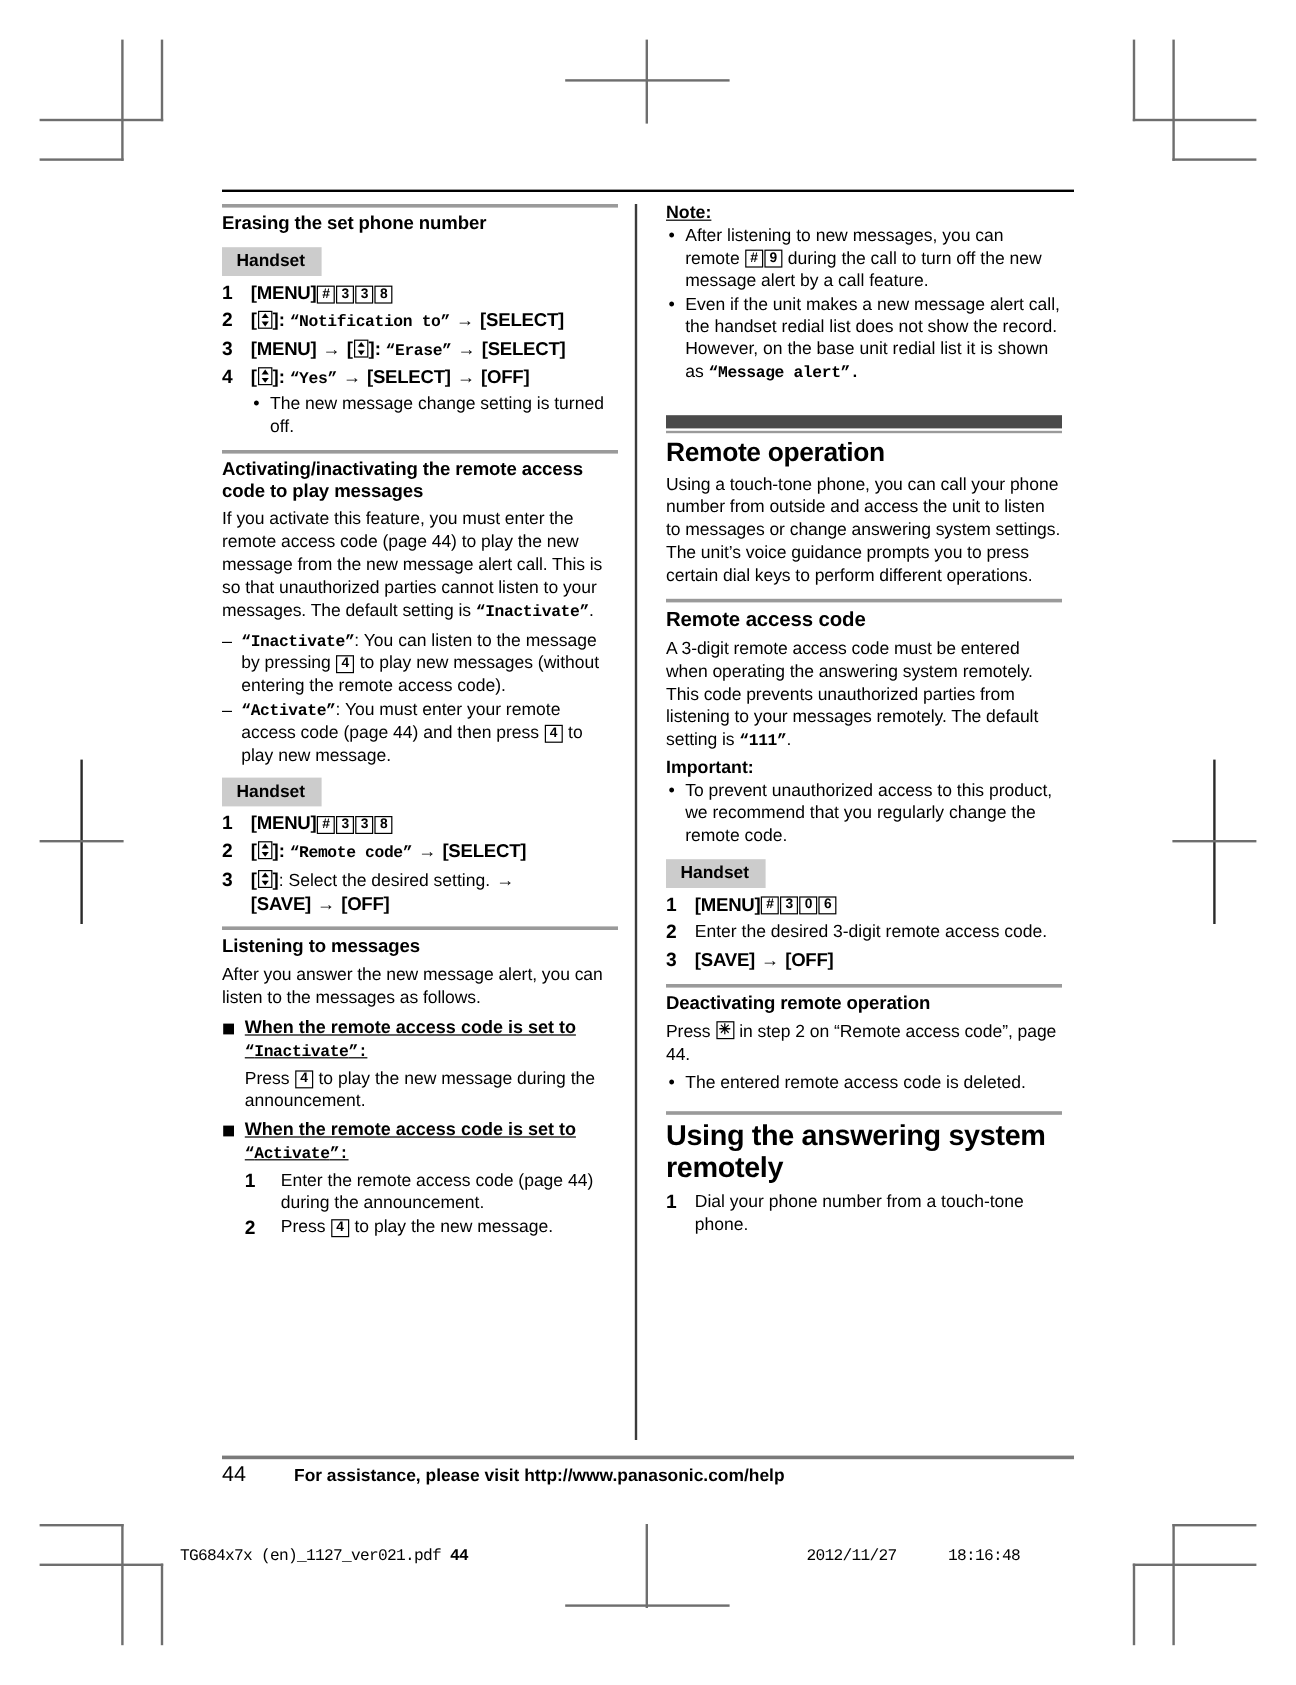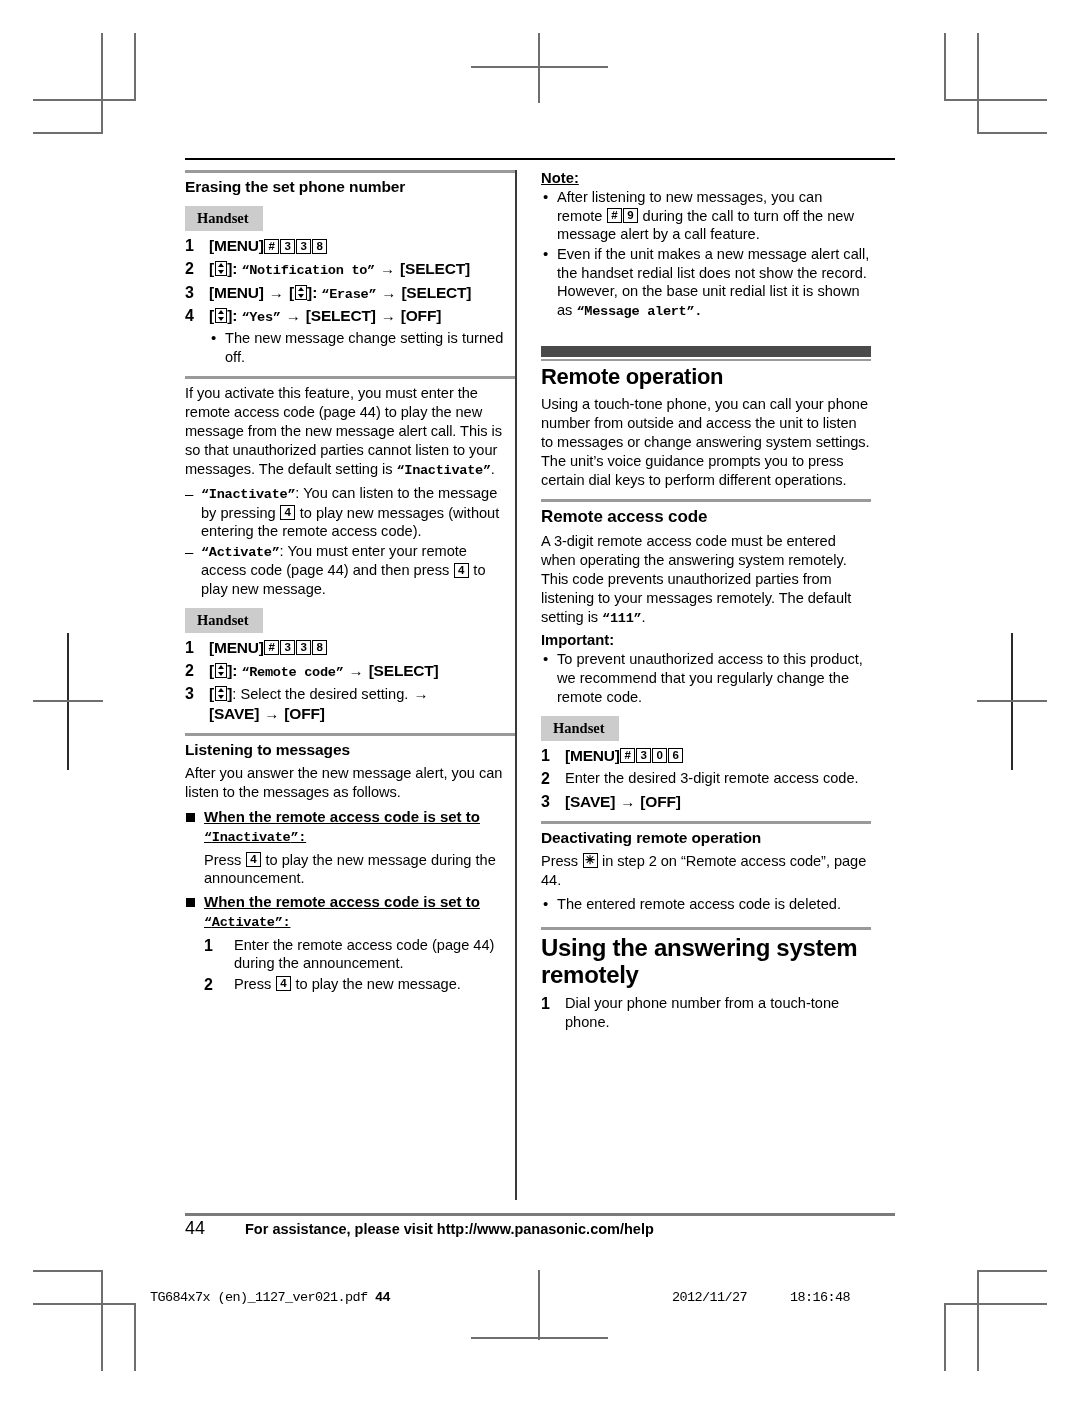--- a/index.html
+++ b/index.html
@@ -44,21 +44,21 @@
 
   .cols {
     display: flex;
     margin-top: 10px;
     height: 1030px;
   }
   .col {
     width: 330px;
     position: relative;
   }
-  .col-left { }
+  .col-left { padding-right: 14px; }
   .col-gap {
     width: 2px;
     background: #3a3a3a;
     margin: 0 10px 0 0;
     align-self: stretch;
   }
   .col-right { padding-left: 14px; }
 
   
   .rule-thin {
@@ -102,21 +102,20 @@
   }
 
   
   .handset-tag {
     display: inline-block;
     background: #cccccc;
     font-size: 14.5px;
     font-weight: bold;
     padding: 4px 14px 4px 12px;
     margin: 5px 0 5px 0;
-    font-family: Liberation Serif, serif;
   }
 
   
   .step {
     display: flex;
     margin-bottom: 3px;
   }
   .step-num {
     font-size: 16px;
     font-weight: bold;
@@ -367,20 +366,21 @@
           <span class="kb">[OFF]</span>
         </div>
       </div>
 
       <ul class="dots" style="padding-left:24px;">
         <li>The new message change setting is turned off.</li>
       </ul>
 
       
       <div class="rule-thin"></div>
+      <h3 class="sub">Activating/inactivating the remote access code to play messages</h3>
 
       <p class="body"><span>If you activate this feature, you must enter the remote access code (page 44) to play the new message from the new message alert call. This is so that unauthorized parties cannot listen to your messages. The default setting is </span><span class="disp">“</span><span class="disp">Inactivate</span><span class="disp">”</span>.</p>
 
       <ul class="dashes">
         <li><span class="disp">“</span><span class="disp">Inactivate</span><span class="disp">”</span><span>: You can listen to the message by pressing </span><span class="key">4</span><span> to play new messages (without entering the remote access code).</span></li>
         <li><span class="disp">“</span><span class="disp">Activate</span><span class="disp">”</span><span>: You must enter your remote access code (page 44) and then press </span><span class="key">4</span><span> to play new message.</span></li>
       </ul>
 
       <div class="handset-tag">Handset</div>
 

